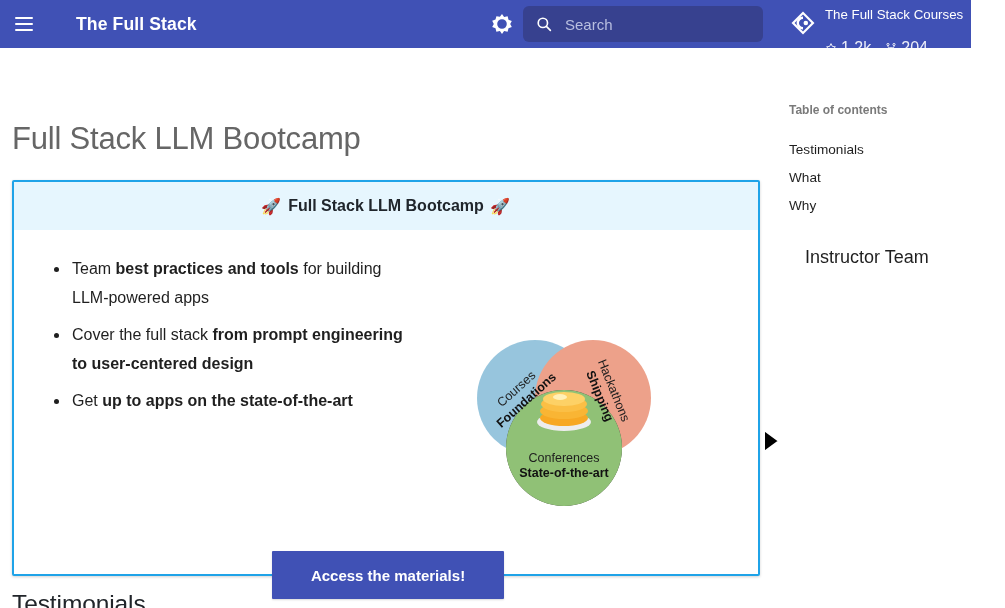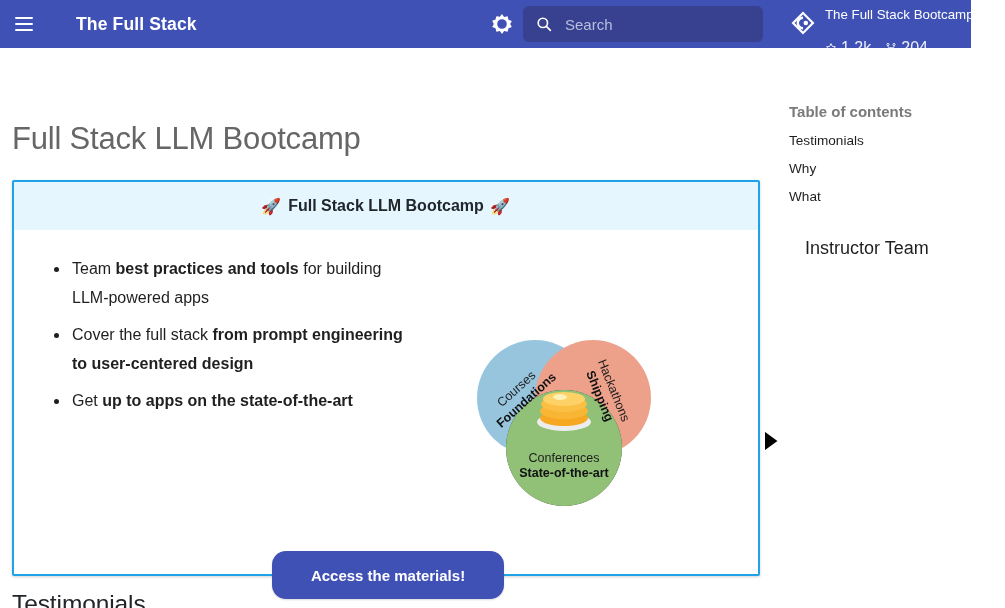--- a/index.html
+++ b/index.html
@@ -120,41 +120,41 @@
 
   .venn-wrap {
     position: absolute; left: 460px; top: 100px;
     width: 180px; height: 180px;
   }
 
   .cta {
     position: absolute; left: 258px; top: 321px;
     width: 232px; height: 48px;
     background: #4051b5; color: #ffffff;
-    border: none; border-radius: 14px;
+    border: none; border-radius: 1px;
     font-family: "Liberation Sans", sans-serif;
     font-size: 15px; font-weight: bold;
     cursor: pointer;
     box-shadow: 0 1px 2px rgba(0,0,0,0.15);
   }
 
   .section-heading {
     position: absolute; left: 12px; top: 522px;
     font-size: 24.5px; font-weight: 300; color: #21252a;
     letter-spacing: -0.1px;
   }
 
   
   .toc {
     position: absolute; left: 789px; top: 55px;
     width: 205px;
   }
   .toc-title {
-    font-size: 15px; font-weight: bold; color: #7a7a7a;
-    margin-bottom: 13px;
+    font-size: 12px; font-weight: bold; color: #7a7a7a;
+    margin-bottom: 25px;
   }
   .toc-item {
     font-size: 13.6px; color: #1f1f1f;
     margin-bottom: 13px; cursor: pointer; white-space: nowrap;
   }
   .toc-item.sub { padding-left: 16px; font-size: 18px; margin-top: 34px; }
 
   
   .cursor {
     position: absolute; left: 760px; top: 380px;
@@ -190,21 +190,21 @@
   </div>
 
   <div class="repo">
     <svg class="repo-icon" viewBox="0 0 24 24">
       <path d="M12 1.4L22.6 12 12 22.6 1.4 12 12 1.4z" fill="#ffffff"></path>
       <path d="M12 4.2L19.8 12 12 19.8 4.2 12 12 4.2z" fill="#4051b5"></path>
       <path d="M8.3 12c0-2 1.6-3.7 3.7-3.7V6.1c-3.3 0-5.9 2.6-5.9 5.9s2.6 5.9 5.9 5.9v-2.2c-2.1 0-3.7-1.7-3.7-3.7z" fill="#ffffff"></path>
       <circle cx="14.6" cy="12" r="2.1" fill="#ffffff"></circle>
     </svg>
     <div class="repo-text">
-      <div class="repo-name">The Full Stack Bootcamp</div>
+      <div class="repo-name">The Full Stack Courses</div>
       <div class="repo-stats">
         <svg width="12" height="12" viewBox="0 0 24 24" fill="none" stroke="#eceef8" stroke-width="2">
           <path d="M12 3.2l2.7 5.6 6.1.9-4.4 4.3 1 6.1-5.4-2.9-5.4 2.9 1-6.1-4.4-4.3 6.1-.9L12 3.2z" stroke-linejoin="round"></path>
         </svg>
         <span>1.2k</span>
         <span class="stat-gap"></span>
         <svg width="12" height="12" viewBox="0 0 24 24" fill="none" stroke="#eceef8" stroke-width="2">
           <circle cx="6" cy="5" r="2.2"></circle>
             <circle cx="18" cy="5" r="2.2"></circle>
             <circle cx="12" cy="19" r="2.2"></circle>
@@ -278,21 +278,21 @@
 
       <button class="cta">Access the materials!</button>
     </div>
   </div>
 
   <h2 class="section-heading">Testimonials</h2>
 
   <nav class="toc">
     <div class="toc-title">Table of contents</div>
     <div class="toc-item">Testimonials</div>
+    <div class="toc-item">What</div>
     <div class="toc-item">Why</div>
-    <div class="toc-item">What</div>
     <div class="toc-item sub">Instructor Team</div>
   </nav>
 
   <svg class="cursor" viewBox="0 0 22 26">
     <path d="M4 2 L4 24 L19 13 Z" fill="#000000" stroke="#ffffff" stroke-width="2" stroke-linejoin="round"></path>
   </svg>
 </div>
 
 </body></html>

